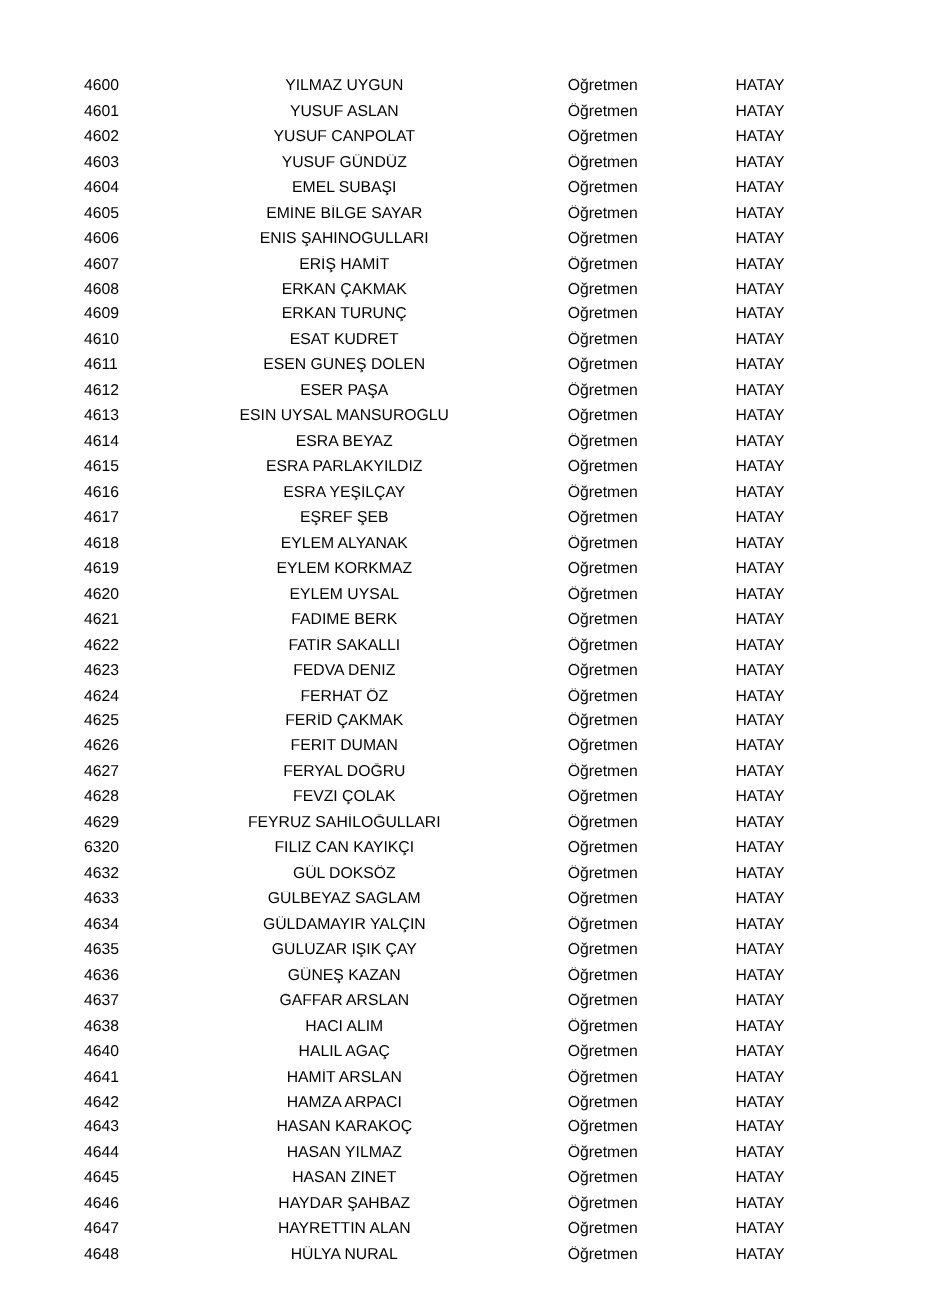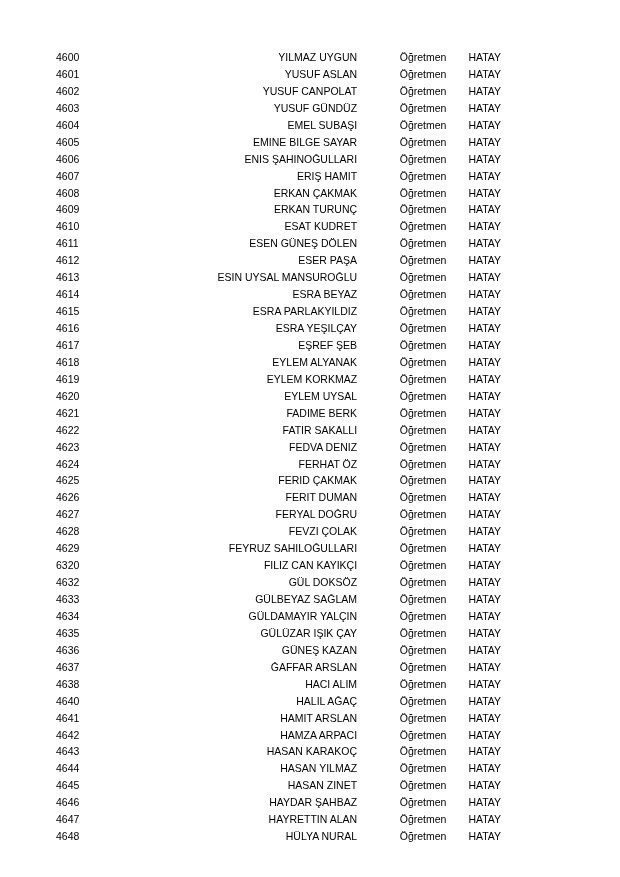--- a/index.html
+++ b/index.html
@@ -34,29 +34,29 @@
     white-space: nowrap;
     overflow: hidden;
   }
   td.col-no {
     width: 36px;
     text-align: left;
     padding-right: 6px;
   }
   td.col-name {
     width: 200px;
-    text-align: right;
+    text-align: center;
   }
   td.col-title {
     width: 70px;
-    text-align: right;
+    text-align: center;
   }
   td.col-province {
     width: 60px;
-    text-align: center;
+    text-align: right;
     margin-left: 20px;
   }
 </style>
 </head>
 <body>
 
 <div class="page">
   <table class="roster">
     <tbody>
         <tr>

